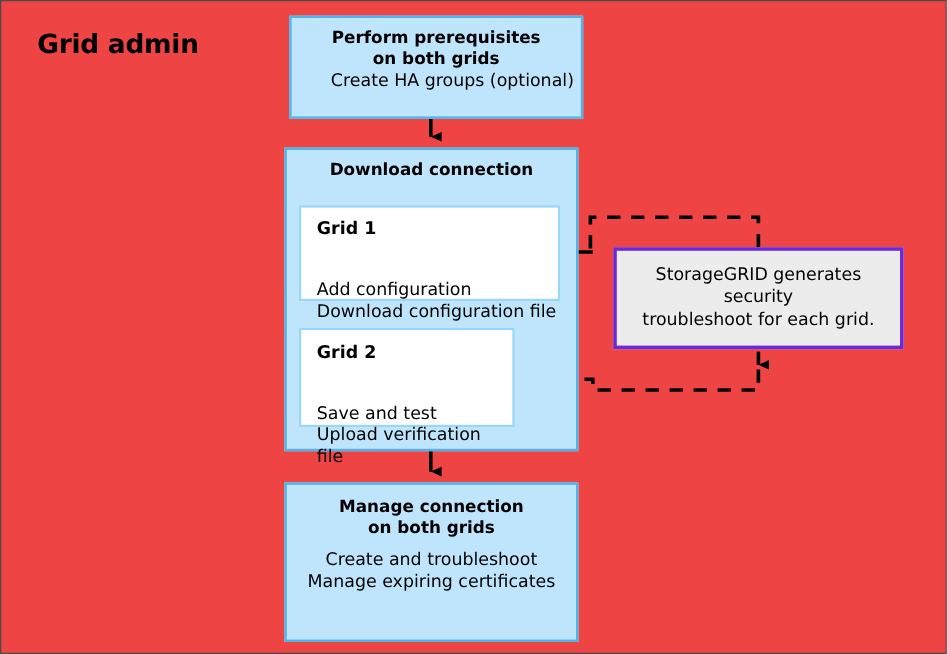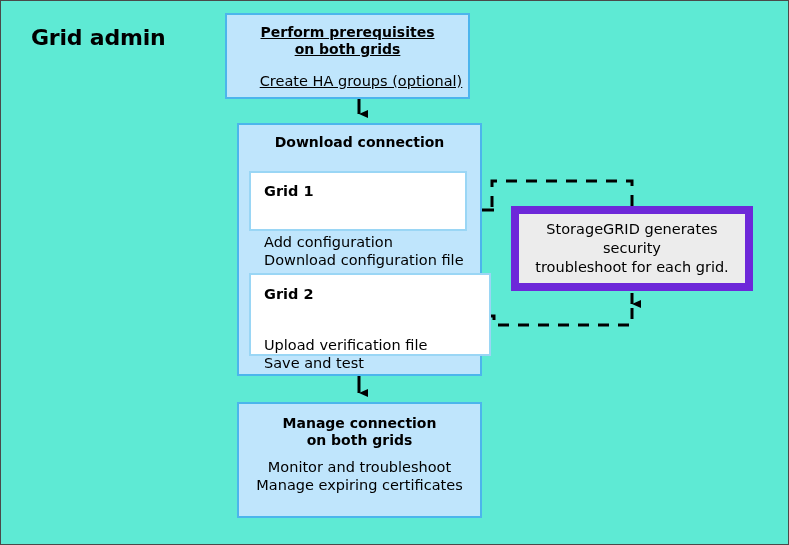--- a/index.html
+++ b/index.html
@@ -4,21 +4,21 @@
 <style>
   html, body {
     margin: 0;
     padding: 0;
     background: #ffffff;
   }
   #page {
     position: relative;
     width: 789px;
     height: 545px;
-    background: #5eead4;
+    background: #ef4444;
     border: 1px solid #4a4a4a;
     box-sizing: border-box;
     overflow: hidden;
     font-family: "DejaVu Sans", "Liberation Sans", sans-serif;
   }
 
   
   .role-title {
     position: absolute;
     left: 30px;
@@ -39,21 +39,21 @@
   }
   .white-box {
     position: absolute;
     background: #ffffff;
     border: 2px solid #9ad6f5;
     box-sizing: border-box;
   }
   .gray-box {
     position: absolute;
     background: #ececec;
-    border: 8px solid #6d28d9;
+    border: 3px solid #6d28d9;
     box-sizing: border-box;
     display: flex;
     align-items: center;
     justify-content: center;
   }
 
   .box-heading {
     text-align: center;
     font-size: 14px;
     font-weight: bold;
@@ -79,48 +79,47 @@
   .note-text {
     font-size: 14.5px;
     color: #000000;
     line-height: 19px;
     text-align: center;
     padding: 0 10px;
   }
 
   
   #box-prereq {
-    left: 224px; top: 12px; width: 245px; height: 86px;
+    left: 240px; top: 12px; width: 245px; height: 86px;
     padding-top: 9px;
     box-sizing: border-box;
-    text-decoration: underline;
-  }
-  #box-prereq .box-lines { margin-top: 14px; padding-left: 27px; }
+  }
+  #box-prereq .box-lines { margin-top: 1px; padding-left: 27px; }
 
   
   #box-configure {
     left: 236px; top: 122px; width: 245px; height: 253px;
     padding-top: 9px;
     box-sizing: border-box;
   }
 
   #box-grid1 {
-    left: 248px; top: 170px; width: 218px; height: 60px;
+    left: 248px; top: 170px; width: 218px; height: 80px;
     padding: 9px 0 0 13px;
     box-sizing: border-box;
   }
   #box-grid2 {
-    left: 248px; top: 272px; width: 242px; height: 83px;
+    left: 248px; top: 272px; width: 180px; height: 83px;
     padding: 10px 0 0 13px;
     box-sizing: border-box;
   }
 
   
   #box-manage {
-    left: 236px; top: 401px; width: 245px; height: 116px;
+    left: 236px; top: 401px; width: 245px; height: 133px;
     padding-top: 11px;
     box-sizing: border-box;
   }
   #box-manage .box-lines { margin-top: 9px; }
 
   
   #box-note {
     left: 510px; top: 205px; width: 242px; height: 85px;
   }
 
@@ -193,32 +192,32 @@
     <div class="inline-heading">Grid 1</div>
     <div class="box-lines left">
       <div>Add configuration</div>
       <div>Download configuration file</div>
     </div>
   </div>
 
   <div class="white-box" id="box-grid2">
     <div class="inline-heading">Grid 2</div>
     <div class="box-lines left">
+      <div>Save and test</div>
       <div>Upload verification file</div>
-      <div>Save and test</div>
     </div>
   </div>
 
   <div class="blue-box" id="box-manage">
     <div class="box-heading">
       <div>Manage connection</div>
       <div>on both grids</div>
     </div>
     <div class="box-lines centered">
-      <div>Monitor and troubleshoot</div>
+      <div>Create and troubleshoot</div>
       <div>Manage expiring certificates</div>
     </div>
   </div>
 
   <div class="gray-box" id="box-note">
     <div class="note-text">
       <div>StorageGRID generates security</div>
       <div>troubleshoot for each grid.</div>
     </div>
   </div>

